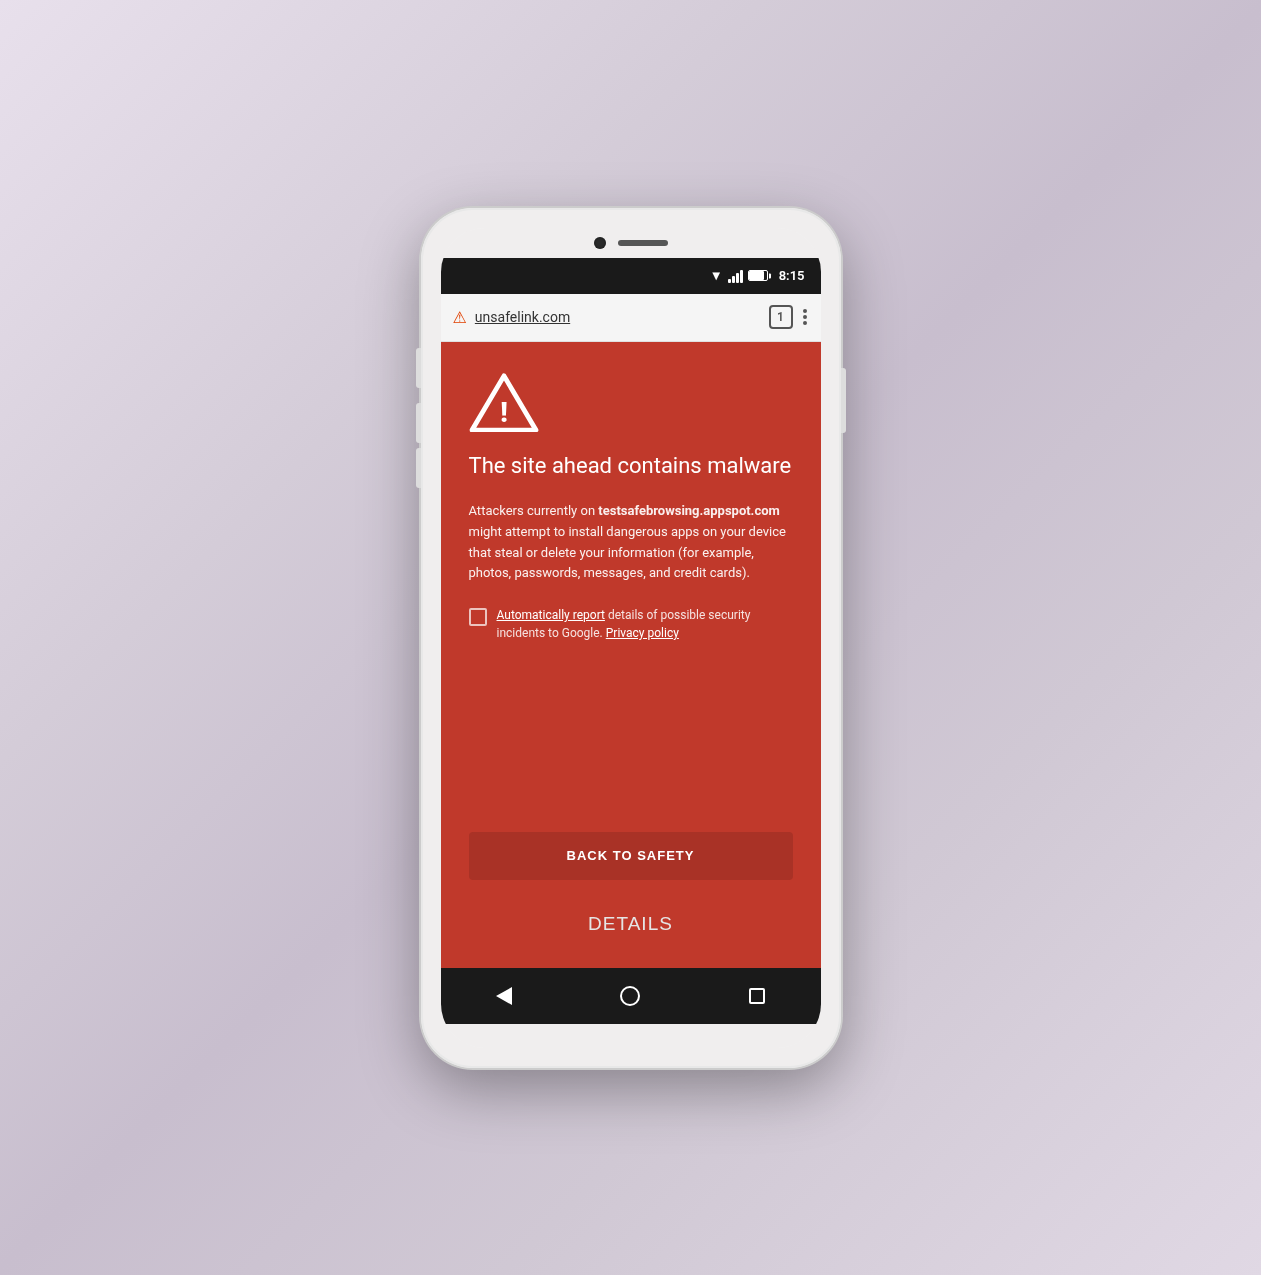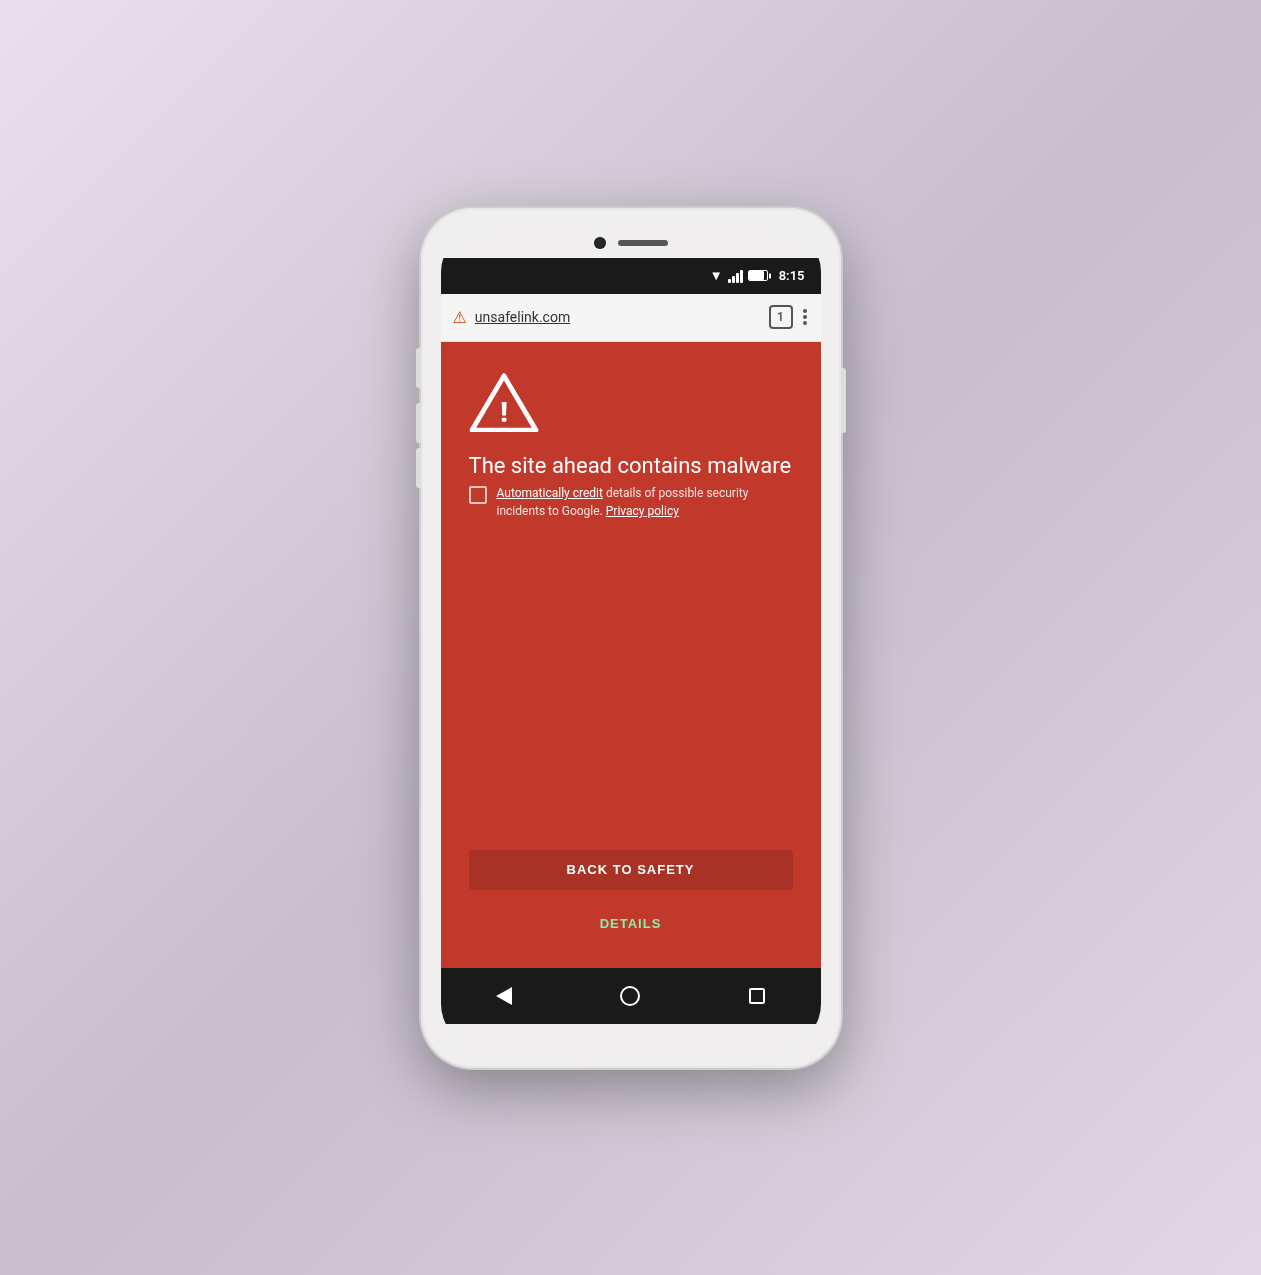--- a/index.html
+++ b/index.html
@@ -242,21 +242,21 @@
 
     .warning-triangle-large svg {
       width: 70px;
       height: 60px;
     }
 
     .warning-title {
       font-size: 22px;
       font-weight: 400;
       color: white;
-      margin-bottom: 4px;
+      margin-bottom: 21px;
       line-height: 1.3;
     }
 
     .warning-description {
       font-size: 13px;
       color: rgba(255,255,255,0.92);
       line-height: 1.6;
       margin-bottom: 22px;
     }
 
@@ -293,41 +293,41 @@
       text-decoration: underline;
     }
 
     .privacy-link {
       color: white;
       text-decoration: underline;
     }
 
     .back-to-safety-btn {
       width: 100%;
-      height: 40px;
+      height: 48px;
       background: #a93226;
       border: none;
       border-radius: 4px;
       color: white;
       font-size: 13px;
       font-weight: 700;
       letter-spacing: 1px;
       text-transform: uppercase;
       cursor: pointer;
-      margin-bottom: 10px;
+      margin-bottom: 20px;
     }
 
     .details-btn {
       width: 100%;
       height: 48px;
       background: transparent;
       border: none;
-      color: #86efac;
-      font-size: 13px;
-      font-weight: 700;
+      color: #e5e5e5;
+      font-size: 19px;
+      font-weight: 400;
       letter-spacing: 1px;
       text-transform: uppercase;
       cursor: pointer;
     }
 
     
     .nav-bar {
       height: 56px;
       background: #1a1a1a;
       display: flex;
@@ -425,25 +425,28 @@
         <div class="warning-triangle-large">
           <svg viewBox="0 0 70 62" xmlns="http://www.w3.org/2000/svg">
             <polygon points="35,4 68,60 2,60" fill="none" stroke="white" stroke-width="5" stroke-linejoin="round"></polygon>
             <text x="35" y="52" text-anchor="middle" font-size="28" font-weight="900" fill="white">!</text>
           </svg>
         </div>
       </div>
 
       <h1 class="warning-title">The site ahead contains malware</h1>
 
+      <p class="warning-description">
+        <span>Attackers currently on </span><strong>testsafebrowsing.appspot.com</strong><span> might attempt to install dangerous apps on your device that steal or delete your information (for example, photos, passwords, messages, and credit cards).</span>
+      </p>
 
       <div class="report-section">
         <div class="checkbox-outer"></div>
         <p class="report-text">
-          <span class="report-link">Automatically credit</span><span> details of possible security incidents to Google.</span> <span class="privacy-link">Privacy policy</span>
+          <span class="report-link">Automatically report</span><span> details of possible security incidents to Google.</span> <span class="privacy-link">Privacy policy</span>
         </p>
       </div>
 
       <div style="flex:1; min-height: 20px;"></div>
 
       <button class="back-to-safety-btn">BACK TO SAFETY</button>
 
       <button class="details-btn">DETAILS</button>
 
     </div>

